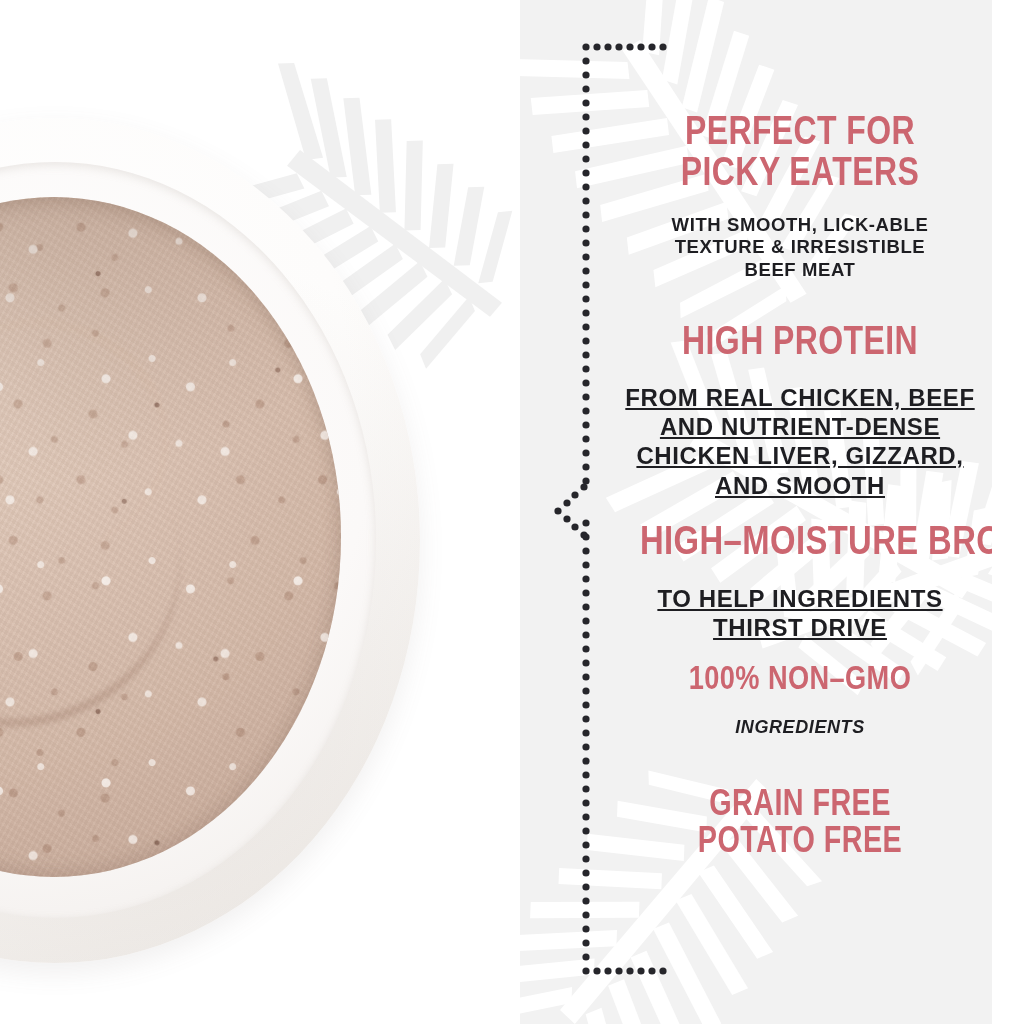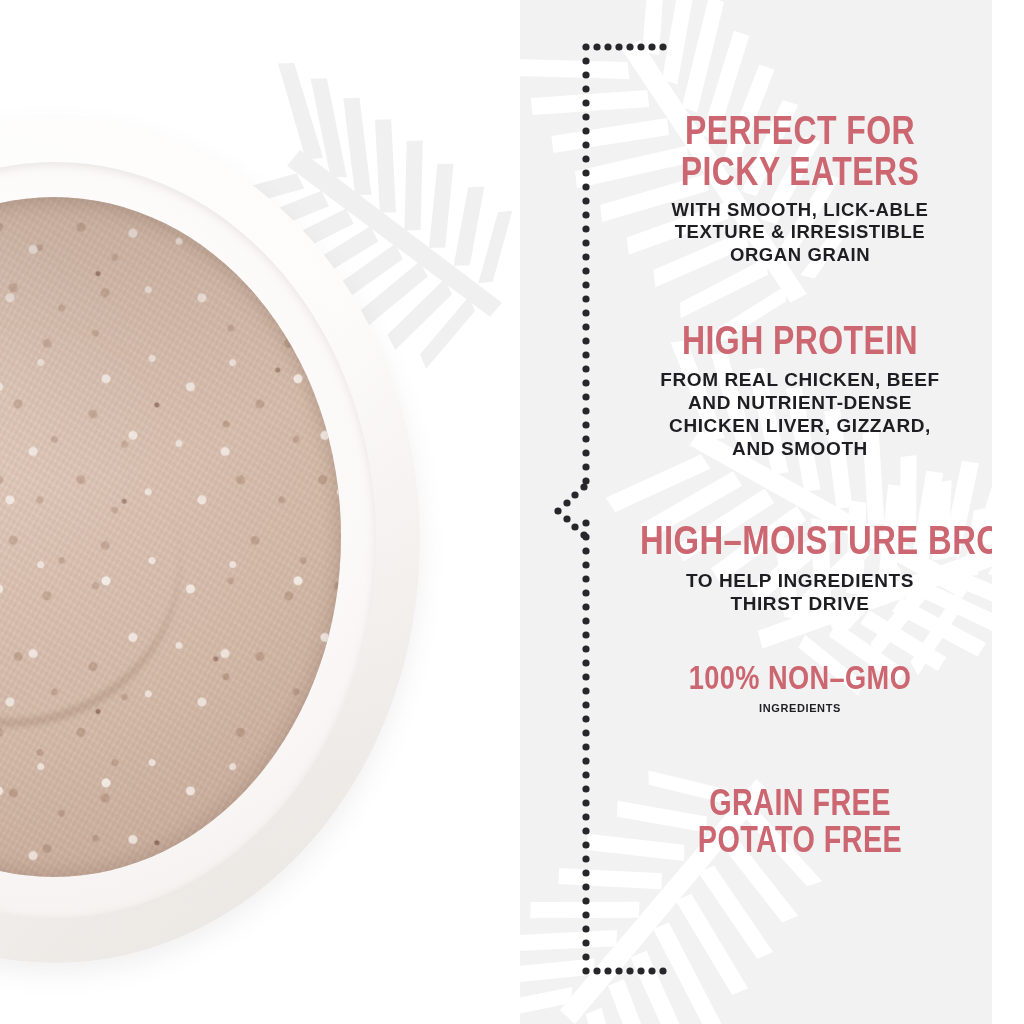--- a/index.html
+++ b/index.html
@@ -143,23 +143,23 @@
   .sub {
     color:#1e1e22;
     font-weight:bold;
     letter-spacing:.6px;
     line-height:1.22;
   }
   .h-lg { font-size:40px; }
   .h-md { font-size:40px; }
   .h-sm { font-size:34px; }
   .s-18 { font-size:18.5px; }
-  .s-19 { font-size:19px; }
-  .s-17 { font-size:11px; }
-  .mt6 { margin-top:7px; }
+  .s-19 { font-size:24px;text-decoration:underline; }
+  .s-17 { font-size:18px;font-style:italic; }
+  .mt6 { margin-top:22px; }
 </style>
 </head>
 <body>
 
 <div id="stage">
 
   <div class="bg-left"></div>
   <div class="bg-right"></div>
 
   <svg class="bg-fronds" viewBox="0 0 1024 1024">
@@ -413,21 +413,21 @@
   <div class="panel">
 
     <div class="block" style="top:110px;">
       <div class="headline h-lg">
         <div>PERFECT FOR</div>
         <div>PICKY EATERS</div>
       </div>
       <div class="sub s-18 mt6">
         <div>WITH SMOOTH, LICK-ABLE</div>
         <div>TEXTURE &amp; IRRESISTIBLE</div>
-        <div>ORGAN GRAIN</div>
+        <div>BEEF MEAT</div>
       </div>
     </div>
 
     <div class="block" style="top:320px;">
       <div class="headline h-md">
         <div>HIGH PROTEIN</div>
       </div>
       <div class="sub s-19 mt6">
         <div>FROM REAL CHICKEN, BEEF</div>
         <div>AND NUTRIENT-DENSE</div>

